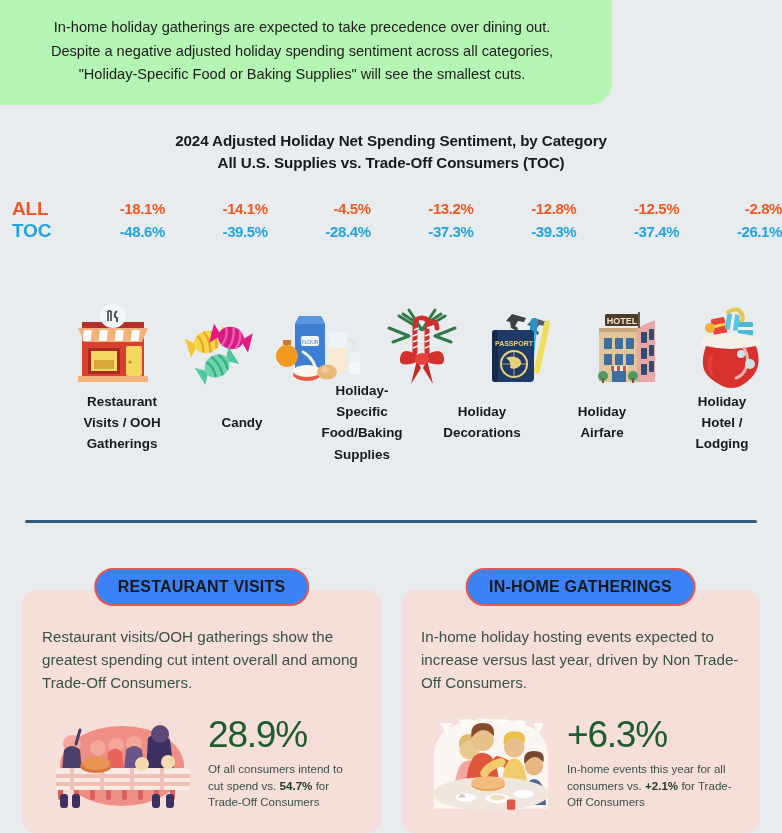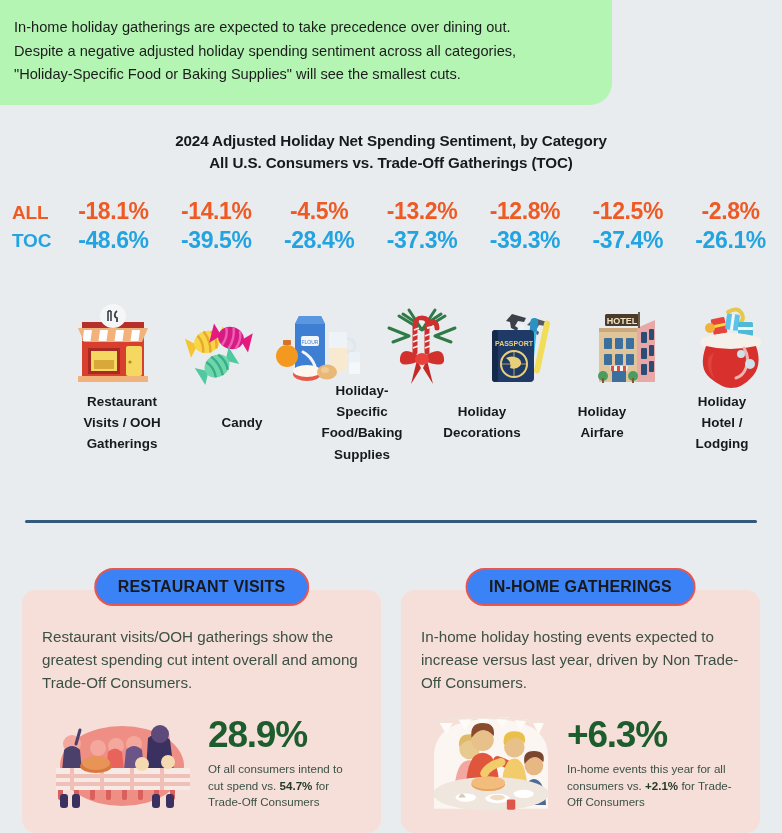--- a/index.html
+++ b/index.html
@@ -18,20 +18,21 @@
   }
 
   
   .banner {
     position: absolute;
     left: 0; top: 0;
     width: 612px;
     padding: 16px 22px 18px 14px;
     background: #b4f5b4;
     border-bottom-right-radius: 22px;
+    text-align: center;
   }
   .banner p {
     font-size: 14.6px;
     line-height: 1.62;
     color: #1c1c1c;
     font-family: "Liberation Sans", sans-serif;
     white-space: nowrap;
   }
 
   
@@ -65,22 +66,22 @@
     text-align: left;
     padding-left: 12px;
     font-size: 19px;
     font-weight: bold;
     letter-spacing: -0.2px;
   }
   .rowlabel.all { color: #ef5a24; }
   .rowlabel.toc { color: #23a3e0; }
   .cell {
     flex: 1 1 0;
-    text-align: center;
-    font-size: 23px;
+    text-align: right;
+    font-size: 15px;
     font-weight: bold;
     letter-spacing: -0.4px;
   }
   .row.all .cell { color: #ef5a24; padding-bottom: 2px; }
   .row.toc .cell { color: #23a3e0; }
   .row.toc { }
 
   
   .icons {
     position: absolute;
@@ -170,21 +171,21 @@
   }
   .card-illu {
     flex: 0 0 auto;
     width: 160px;
   }
   .card-illu.narrow { width: 140px; }
   .card-illu svg { display: block; width: 100%; height: auto; }
   .card-stat { flex: 1 1 auto; }
   .bignum {
     font-size: 37px;
-    font-weight: bold;
+    font-weight: normal;
     color: #1d5c2c;
     letter-spacing: -1.2px;
     line-height: 1.05;
     margin-bottom: 6px;
   }
   .statnote {
     font-size: 11.6px;
     line-height: 1.42;
     color: #3b5146;
   }
@@ -196,21 +197,21 @@
 <div id="page">
 
   <div class="banner">
     <p>In-home holiday gatherings are expected to take precedence over dining out.</p>
     <p>Despite a negative adjusted holiday spending sentiment across all categories,</p>
     <p>"Holiday-Specific Food or Baking Supplies" will see the smallest cuts.</p>
   </div>
 
   <div class="title-block">
     <div class="t-line">2024 Adjusted Holiday Net Spending Sentiment, by Category</div>
-    <div class="t-line">All U.S. Consumers vs. Trade-Off Gatherings (TOC)</div>
+    <div class="t-line">All U.S. Supplies vs. Trade-Off Consumers (TOC)</div>
   </div>
 
   <div class="grid">
     <div class="row all">
       <div class="rowlabel all">ALL</div>
       <div class="cell">-18.1%</div>
       <div class="cell">-14.1%</div>
       <div class="cell">-4.5%</div>
       <div class="cell">-13.2%</div>
       <div class="cell">-12.8%</div>

